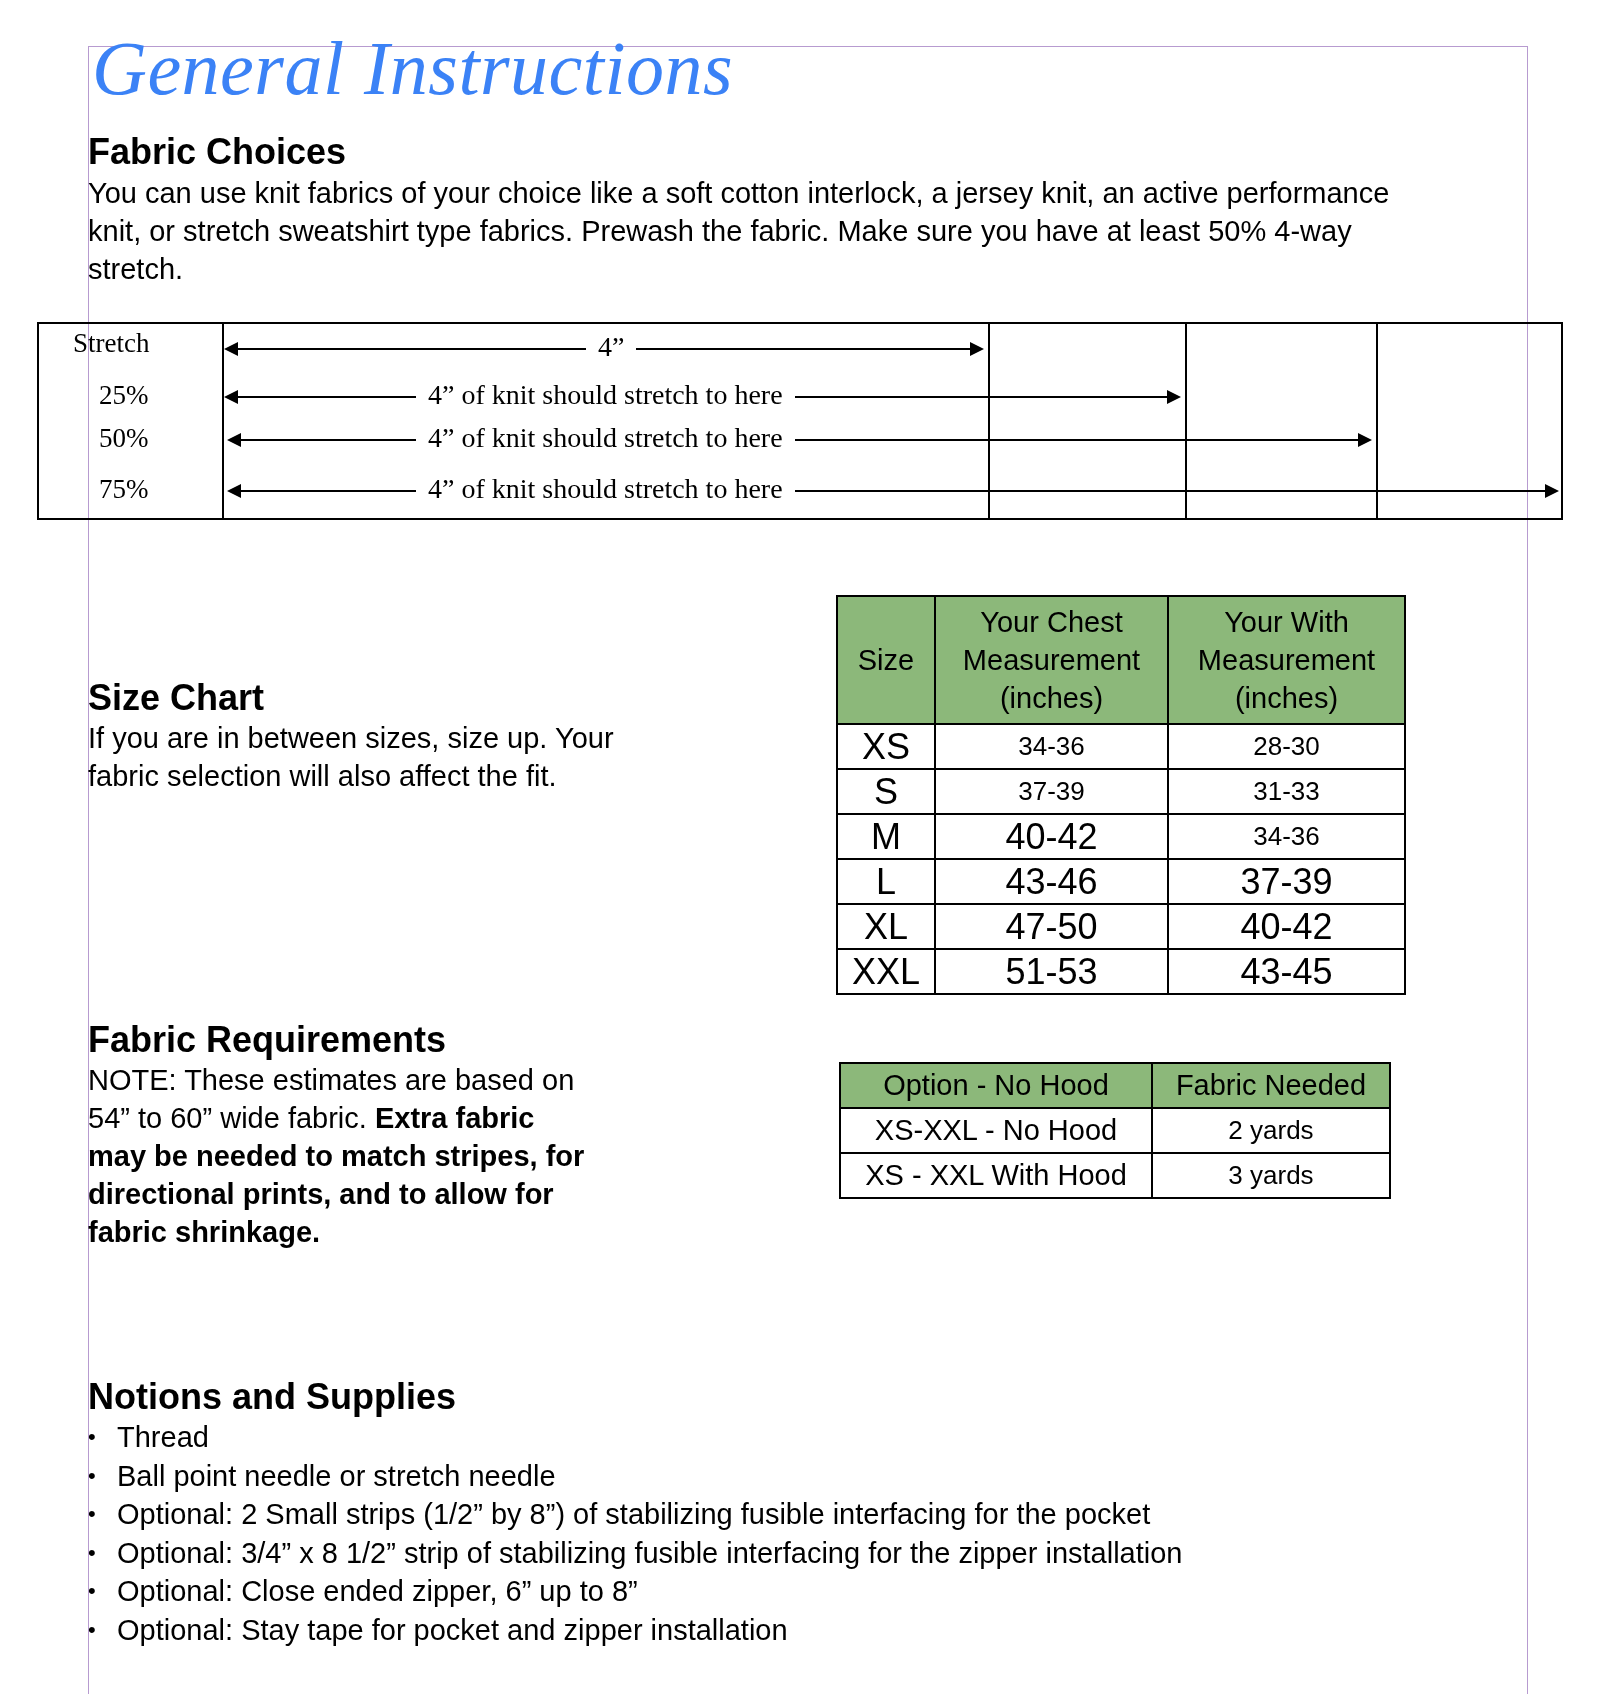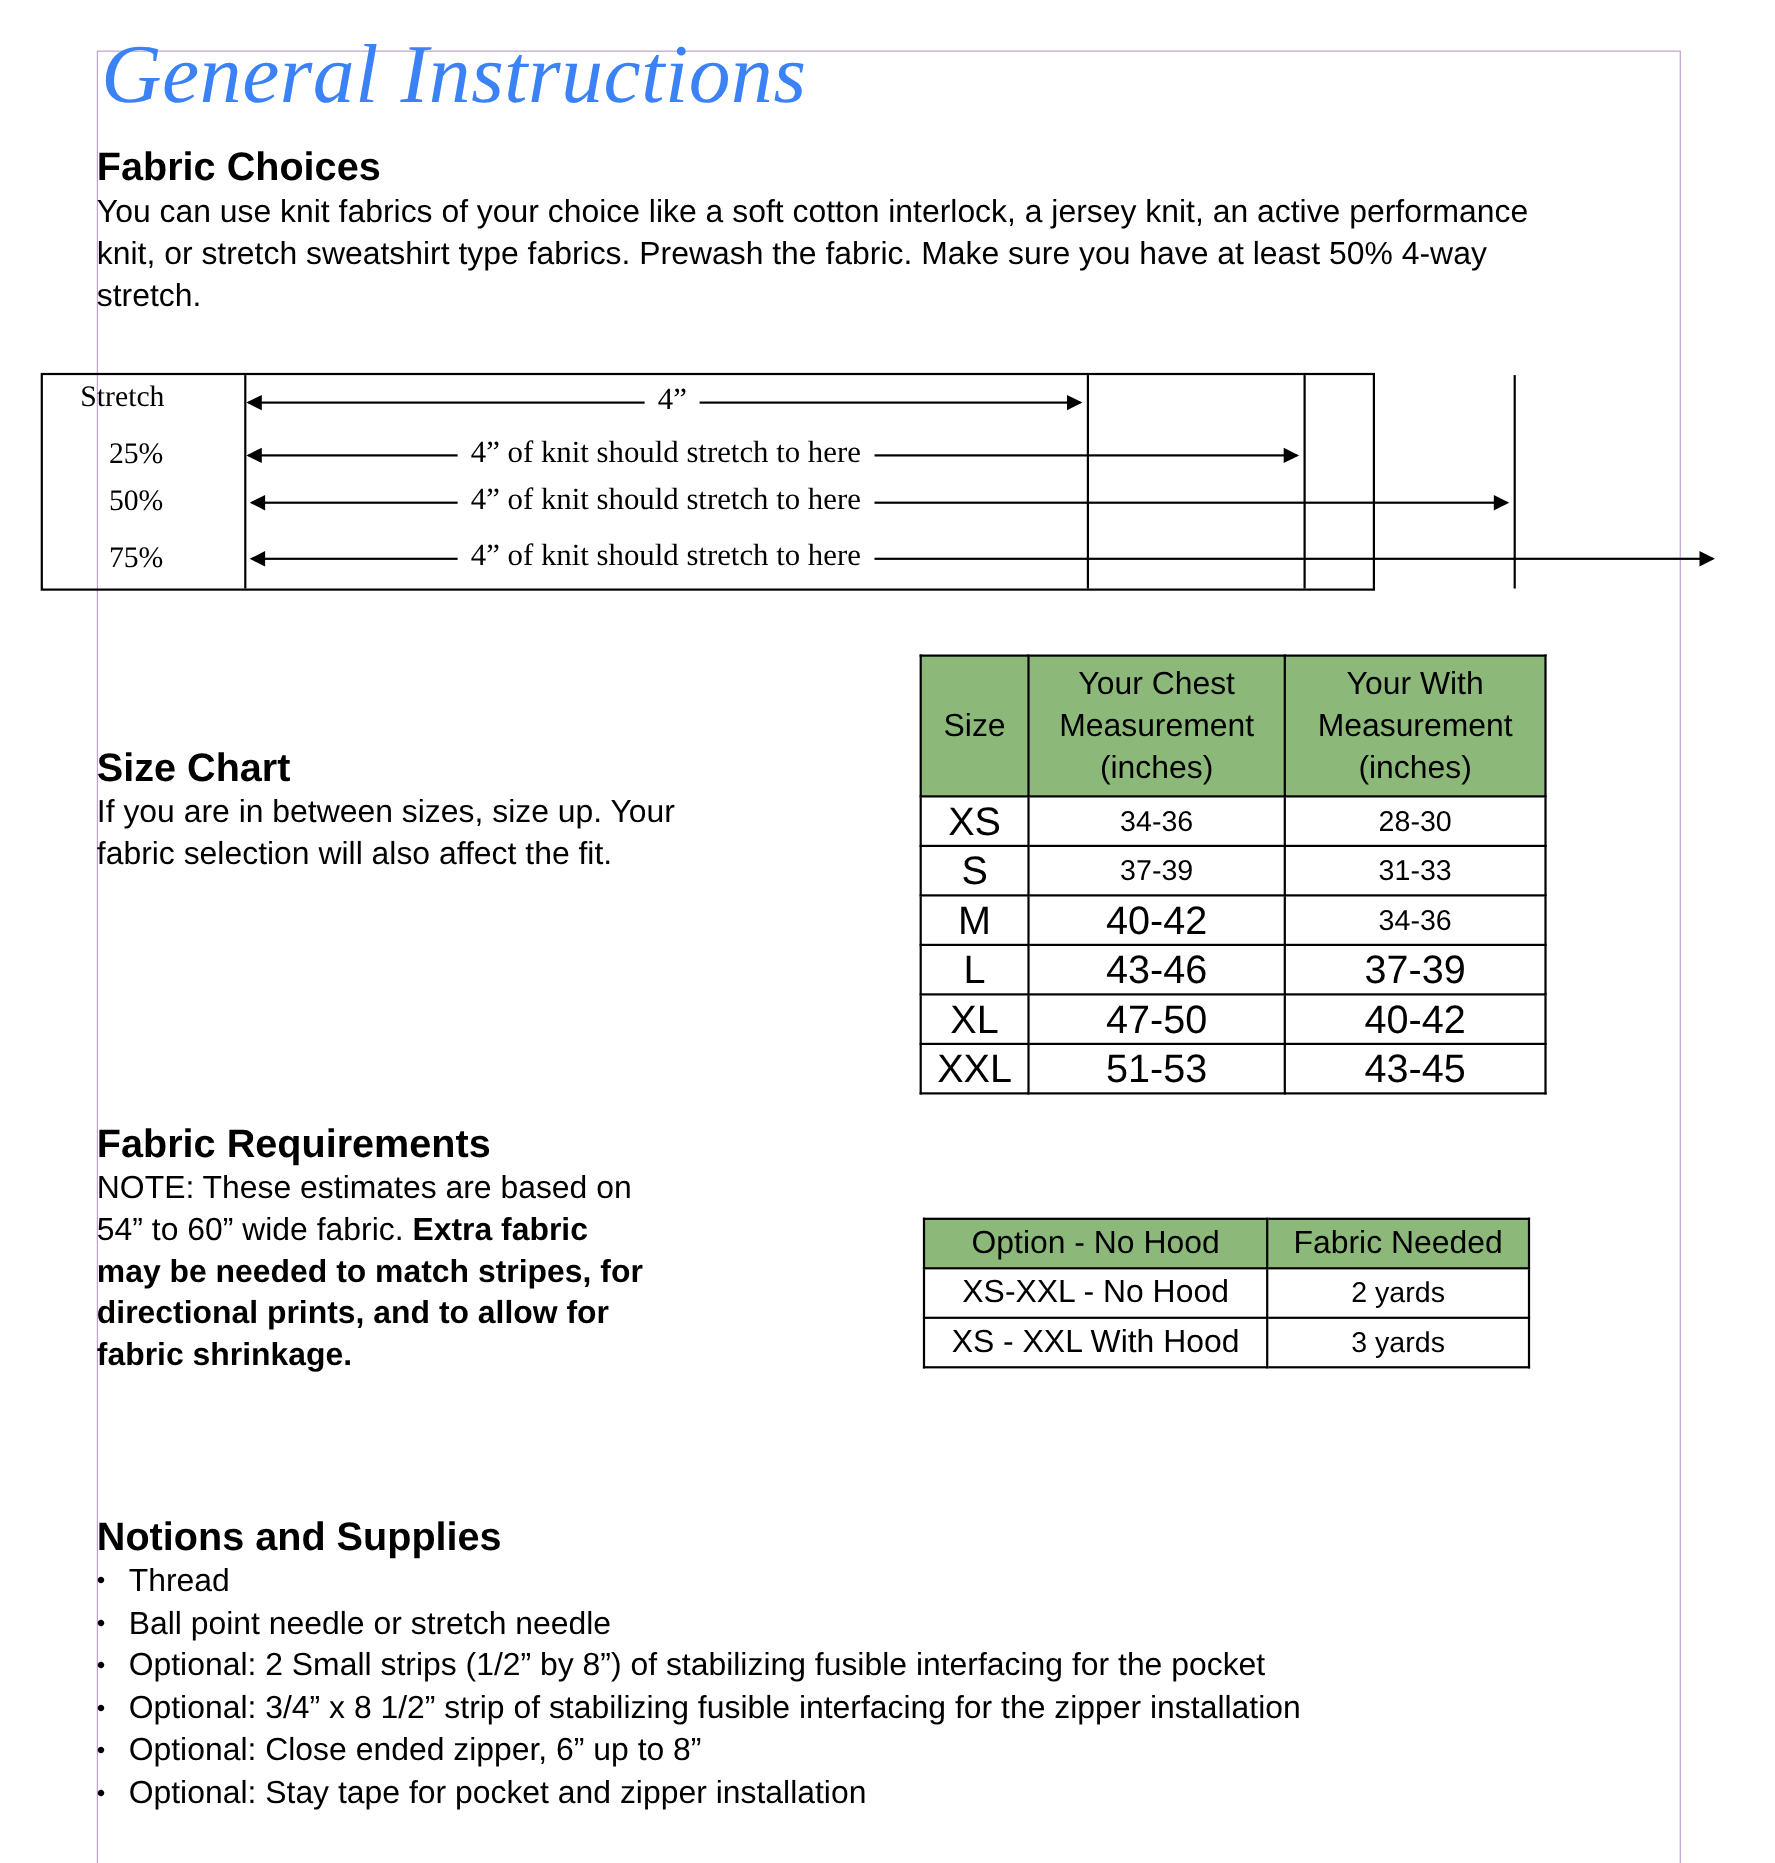--- a/index.html
+++ b/index.html
@@ -20,21 +20,21 @@
   .h2 {
     position: absolute; left: 88px; margin: 0;
     font-family: "Liberation Sans", sans-serif; font-weight: bold; font-size: 36px; line-height: 1;
   }
   .para {
     position: absolute; left: 88px; margin: 0;
     font-size: 29px; line-height: 38px;
   }
   
   .gauge {
-    position: absolute; left: 37px; top: 339px; width: 1213px; height: 198px;
+    position: absolute; left: 37px; top: 322px; width: 1526px; height: 198px;
     border: 2px solid #000; box-sizing: border-box;
     font-family: "Liberation Serif", serif;
   }
   .gauge .vline { position: absolute; top: 0; bottom: 0; width: 2px; background: #000; }
   .gauge .lbl { position: absolute; font-size: 27px; }
   .gauge .arrow { position: absolute; height: 2px; background: #000; }
   .gauge .arrow::before {
     content: ""; position: absolute; left: -2px; top: -6px;
     border-right: 14px solid #000; border-top: 7px solid transparent; border-bottom: 7px solid transparent;
   }
@@ -52,21 +52,21 @@
     font-family: "Liberation Sans", sans-serif;
   }
   table.grid th, table.grid td {
     border: 2px solid #000; text-align: center; padding: 0;
   }
   table.grid th { background: #8cb87a; font-weight: normal; }
   .size-table { left: 836px; top: 595px; }
   .size-table th { font-size: 29px; line-height: 38px; height: 126px; }
   .size-table td { height: 43px; font-size: 36px; }
   .size-table td.sm { font-size: 26px; }
-  .fab-table { left: 839px; top: 1062px; margin-top: 45px; }
+  .fab-table { left: 839px; top: 1062px; }
   .fab-table th { font-size: 29px; height: 43px; }
   .fab-table td { font-size: 29px; height: 43px; }
   .fab-table td.sm { font-size: 26px; }
   ul.notions {
     position: absolute; left: 88px; top: 1418px; margin: 0; padding: 0; list-style: none;
     font-size: 29px; line-height: 38.5px;
   }
   ul.notions li { position: relative; padding-left: 29px; }
   ul.notions li .bullet { position: absolute; left: 0; top: 0; font-size: 22px; }
 </style>

